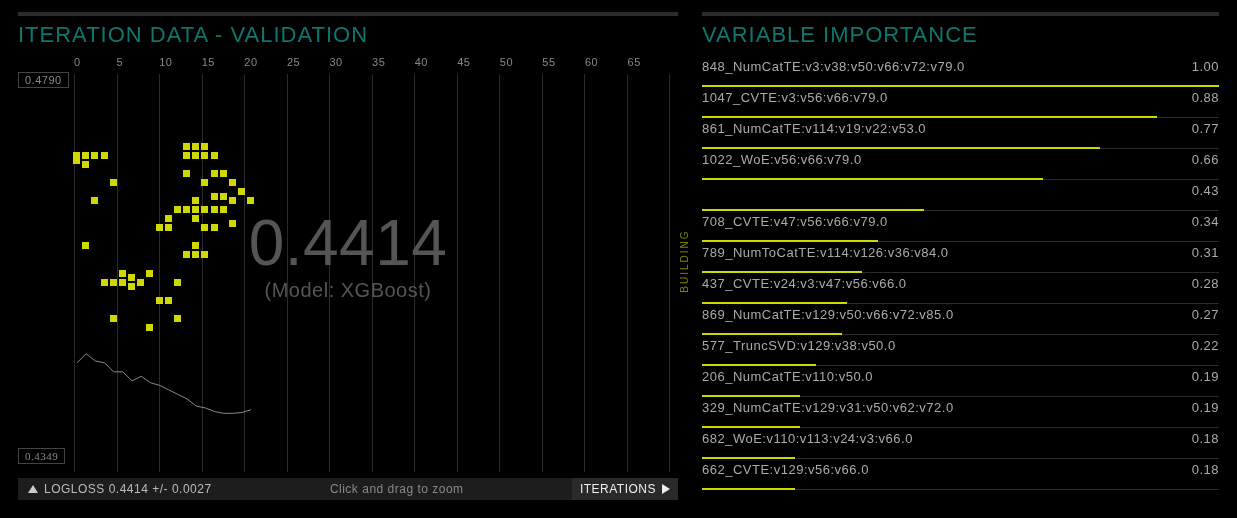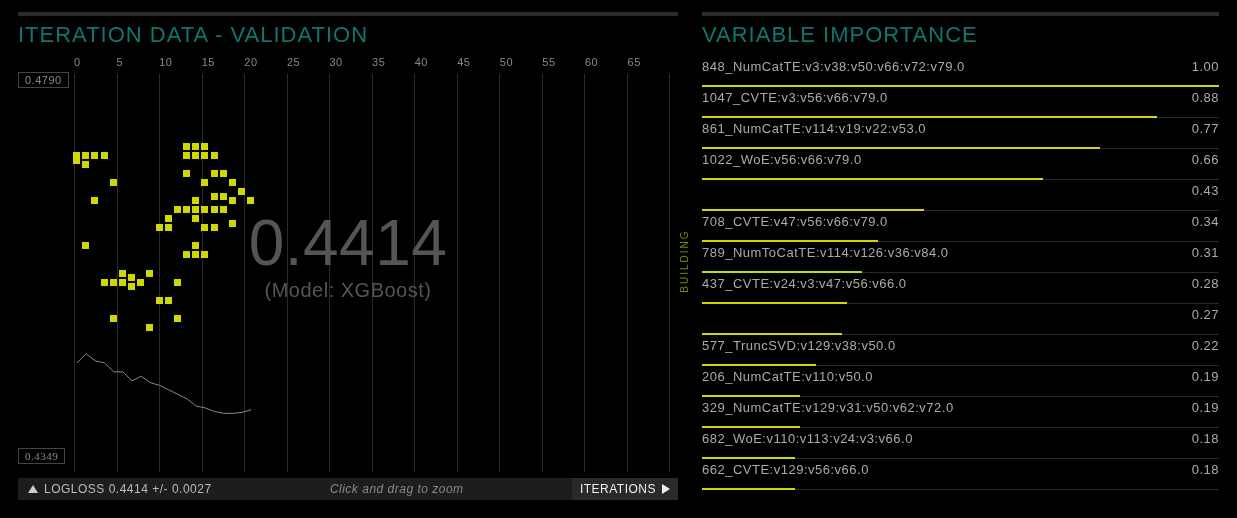--- a/index.html
+++ b/index.html
@@ -116,21 +116,21 @@
     position: absolute;
     left: 0; right: 0; bottom: 0;
     height: 22px;
     background: #1d1d1d;
     display: flex;
     align-items: center;
     font-size: 12px;
     color: #bbb;
   }
   .foot-left { padding: 0 10px; display:flex; align-items:center; gap:6px;}
-  .foot-mid { flex: 1; text-align: center; color: #888; font-style: italic; }
+  .foot-mid { flex: 1; text-align: center; color: #888; }
   .foot-right { padding: 0 8px; color: #eee; background:#2a2a2a; height:100%; display:flex; align-items:center; gap:6px;}
   .tri-up { width:0;height:0;border-left:5px solid transparent;border-right:5px solid transparent;border-bottom:8px solid #ccc;}
   .tri-right { width:0;height:0;border-top:5px solid transparent;border-bottom:5px solid transparent;border-left:8px solid #eee;}
   
   .vi-list { flex:1; overflow:hidden; }
   .vi-row { position: relative; height: 31px; border-bottom: 1px solid #2a2a2a; }
   .vi-name {
     position:absolute; left:0; top:3px;
     color:#aaa; font-size:13px;
     white-space:nowrap;
@@ -328,20 +328,21 @@
           <div class="vi-name">789_NumToCatTE:v114:v126:v36:v84.0</div>
           <div class="vi-val">0.31</div>
           <div class="vi-bar" style="width: 31%;"></div>
         </div>
         <div class="vi-row">
           <div class="vi-name">437_CVTE:v24:v3:v47:v56:v66.0</div>
           <div class="vi-val">0.28</div>
           <div class="vi-bar" style="width: 28%;"></div>
         </div>
         <div class="vi-row">
+          <div class="vi-name">869_NumCatTE:v129:v50:v66:v72:v85.0</div>
           <div class="vi-val">0.27</div>
           <div class="vi-bar" style="width: 27%;"></div>
         </div>
         <div class="vi-row">
           <div class="vi-name">577_TruncSVD:v129:v38:v50.0</div>
           <div class="vi-val">0.22</div>
           <div class="vi-bar" style="width: 22%;"></div>
         </div>
         <div class="vi-row">
           <div class="vi-name">206_NumCatTE:v110:v50.0</div>

